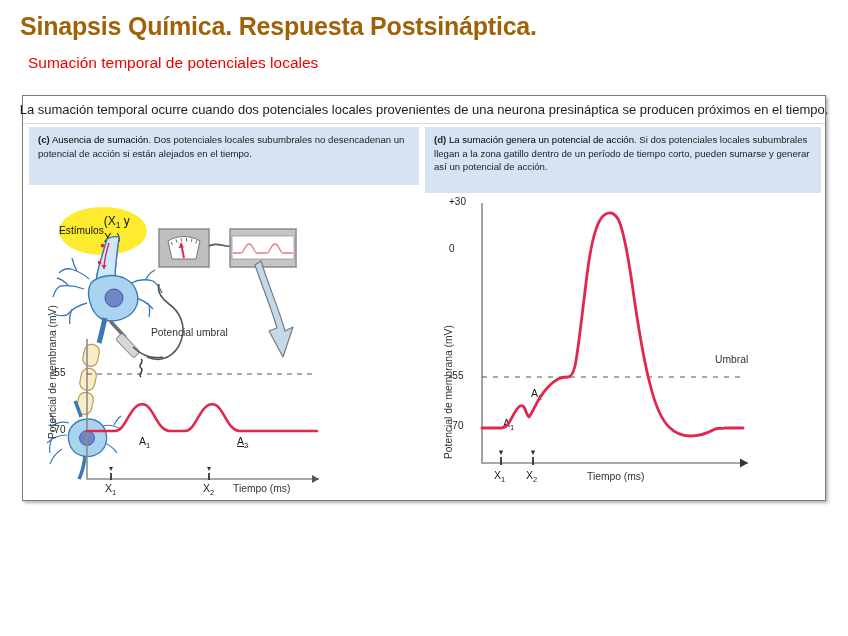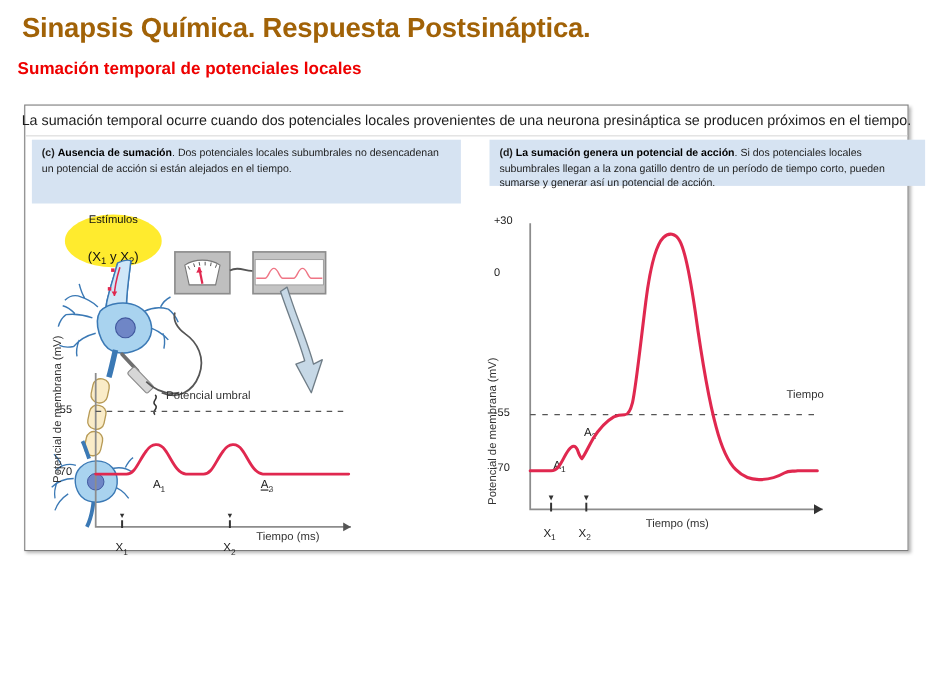--- a/index.html
+++ b/index.html
@@ -21,24 +21,24 @@
     left: 20px;
     top: 12px;
     font-size: 25px;
     font-weight: bold;
     color: #a16207;
     letter-spacing: -0.2px;
     white-space: nowrap;
   }
   #slide-subtitle {
     position: absolute;
-    left: 16px;
+    left: 28px;
     top: 54px;
     font-size: 15.5px;
-    font-weight: bold;
+    font-weight: normal;
     color: #ee0000;
     white-space: nowrap;
   }
 
   
   #figure-frame {
     position: absolute;
     left: 22px;
     top: 95px;
     width: 804px;
@@ -73,42 +73,42 @@
     position: absolute;
     top: 31px;
     background: #d6e3f2;
     padding: 6px 8px 7px 9px;
     box-sizing: border-box;
     font-size: 9.6px;
     line-height: 1.42;
     color: #1d1d1d;
   }
   #caption-c { left: 6px;   width: 390px; height: 58px; }
-  #caption-d { left: 422px; width: 396px; height: 42px; }
-  .caption-box b { font-weight: bold; color: #000; }
+  #caption-d { left: 402px; width: 396px; height: 66px; }
+  .caption-box b { font-weight: normal; color: #000; }
   .cap-label { font-weight: bold; }
 
   
   .panel { position: absolute; }
   #panel-c { left: 6px;  top: 95px; width: 392px; height: 300px; }
   #panel-d { left: 402px; top: 95px; width: 396px; height: 300px; }
 
   
   #estimulos-bubble {
     position: absolute;
     left: 30px;
-    top: 4px;
+    top: 16px;
     width: 88px;
     height: 48px;
     background: #ffeb2e;
     border-radius: 50% / 50%;
     display: flex;
-    flex-direction: column;
+    flex-direction: row;
     align-items: center;
-    justify-content: space-between;
+    justify-content: flex-start;
     font-size: 10.2px;
     color: #111;
     line-height: 1.25;
   }
   #estimulos-bubble .l2 { font-size: 12px; }
   sub { font-size: 0.72em; }
 
   
   .y-axis-title {
     position: absolute;
@@ -135,21 +135,20 @@
     position: absolute;
     font-size: 10.5px;
     color: #1a1a1a;
     white-space: nowrap;
   }
   .x-tick-label {
     position: absolute;
     font-size: 10.5px;
     color: #1a1a1a;
     white-space: nowrap;
-    margin-top: 10px;
   }
 </style>
 </head>
 <body>
 
 <div id="slide-title">Sinapsis Química. Respuesta Postsináptica.</div>
 <div id="slide-subtitle">Sumación temporal de potenciales locales</div>
 
 <div id="figure-frame">
 
@@ -267,21 +266,21 @@
                  C242,116 233,95 226,74 Z" fill="#c6d8e6" stroke="#6f7d87" stroke-width="1.2" stroke-linejoin="round"></path>
       </g>
     </svg>
 
     <div style="position:absolute;left:0;top:0;width:392px;height:300px;">
       <div class="y-axis-title" style="left:18px; top:248px;">Potencial de membrana (mV)</div>
 
       <div class="tick-label" style="left:22px; top:176px; width:28px;">-55</div>
       <div class="tick-label" style="left:22px; top:233px; width:28px;">-70</div>
 
-      <div class="axis-note" style="left:122px; top:164px;text-align:right;">Potencial umbral</div>
+      <div class="axis-note" style="left:122px; top:136px;text-align:right;">Potencial umbral</div>
 
       <div class="curve-label" style="left:110px; top:244px;">A<sub>1</sub></div>
       <div class="curve-label" style="left:208px; top:244px;text-decoration:underline;">A<sub>2</sub></div>
 
       <div class="x-tick-label" style="left:76px; top:291px;">X<sub>1</sub></div>
       <div class="x-tick-label" style="left:174px; top:291px;">X<sub>2</sub></div>
       <div class="axis-note" style="left:204px; top:292px;">Tiempo (ms)</div>
 
       <svg width="392" height="300" style="position:absolute;left:0;top:0;pointer-events:none;">
 
@@ -311,21 +310,21 @@
   <div class="panel" id="panel-d">
     <div style="position:absolute;left:0;top:0;width:396px;height:300px;">
 
       <div class="y-axis-title" style="left:18px; top:268px;">Potencial de membrana (mV)</div>
 
       <div class="tick-label" style="left:24px; top:5px;  width:32px;">+30</div>
       <div class="tick-label" style="left:24px; top:52px; width:32px;">0</div>
       <div class="tick-label" style="left:24px; top:179px; width:32px;">-55</div>
       <div class="tick-label" style="left:24px; top:229px; width:32px;">-70</div>
 
-      <div class="axis-note" style="left:290px; top:163px;">Tiempo</div>
+      <div class="axis-note" style="left:290px; top:163px;">Umbral</div>
 
       <div class="curve-label" style="left:78px; top:226px;">A<sub>1</sub></div>
       <div class="curve-label" style="left:106px; top:196px;">A<sub>2</sub></div>
 
       <div class="x-tick-label" style="left:69px; top:278px;">X<sub>1</sub></div>
       <div class="x-tick-label" style="left:101px; top:278px;">X<sub>2</sub></div>
       <div class="axis-note" style="left:162px; top:280px;">Tiempo (ms)</div>
 
       <svg width="396" height="300" style="position:absolute;left:0;top:0;pointer-events:none;">
 

